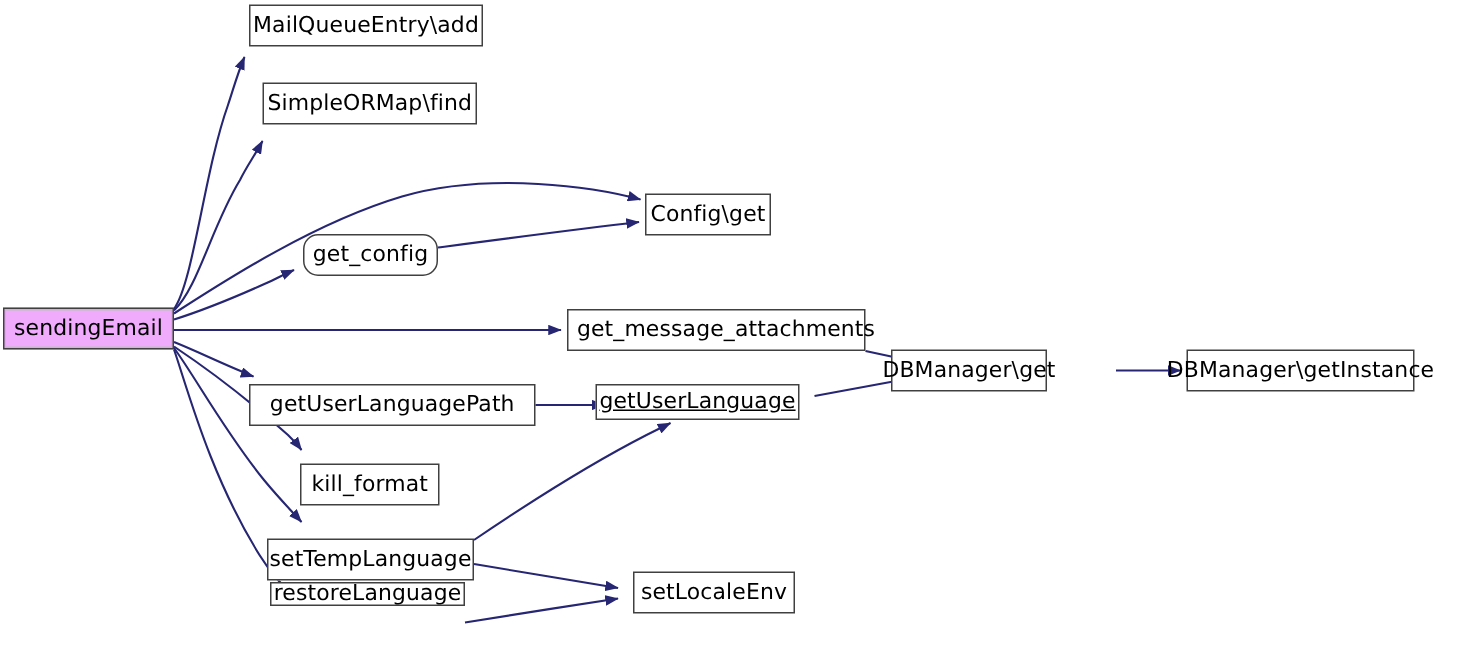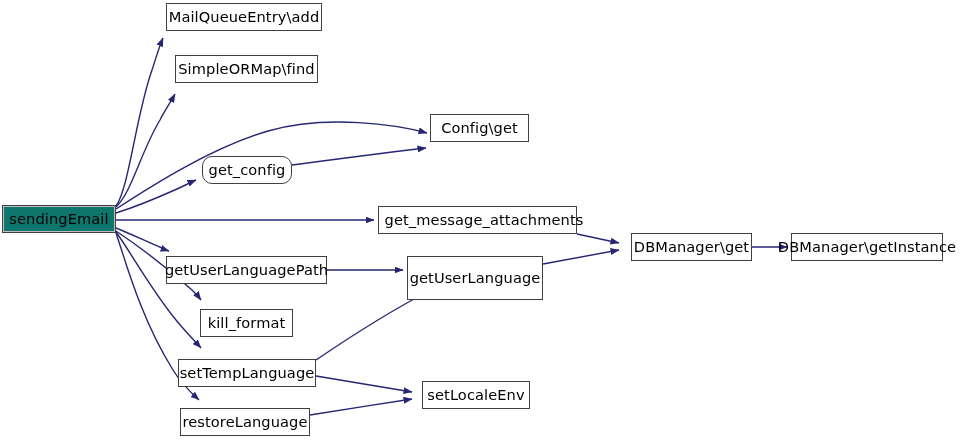--- a/index.html
+++ b/index.html
@@ -31,21 +31,21 @@
     justify-content: center;
     background: #ffffff;
     border: 1px solid #404040;
     color: #000000;
     font-size: 14.6px;
     line-height: 1;
     white-space: nowrap;
     letter-spacing: 0.1px;
   }
   .node.root {
-    background: #0f766e;
+    background: #f0abfc;
     border: 1px solid #404040;
     box-shadow: inset 0 0 0 1px #bfbfbf;
   }
   .node-label {
     display: block;
     padding: 0 2px;
   }
 </style>
 </head>
 <body>
@@ -82,48 +82,48 @@
   <div id="nodes-group">
       <div class="node root" style="left: 2px; top: 205px; width: 114px; height: 28px;">
         <span class="node-label">sendingEmail</span>
       </div>
       <div class="node" style="left: 166px; top: 3px; width: 156px; height: 28px;">
         <span class="node-label">MailQueueEntry\add</span>
       </div>
       <div class="node" style="left: 175px; top: 55px; width: 143px; height: 28px;">
         <span class="node-label">SimpleORMap\find</span>
       </div>
-      <div class="node" style="left: 430px; top: 114px; width: 99px; height: 28px;">
+      <div class="node" style="left: 430px; top: 129px; width: 84px; height: 28px;">
         <span class="node-label">Config\get</span>
       </div>
       <div class="node" style="left: 202px; top: 156px; width: 90px; height: 28px; border-radius: 10px;">
         <span class="node-label">get_config</span>
       </div>
       <div class="node" style="left: 378px; top: 206px; width: 199px; height: 28px; padding-left: 13px;">
         <span class="node-label">get_message_attachments</span>
       </div>
-      <div class="node" style="left: 631px; top: 233px; width: 121px; height: 28px;">
+      <div class="node" style="left: 594px; top: 233px; width: 104px; height: 28px;">
         <span class="node-label">DBManager\get</span>
       </div>
       <div class="node" style="left: 791px; top: 233px; width: 152px; height: 28px;">
         <span class="node-label">DBManager\getInstance</span>
       </div>
-      <div class="node" style="left: 166px; top: 256px; width: 161px; height: 28px;">
+      <div class="node" style="left: 166px; top: 256px; width: 191px; height: 28px;">
         <span class="node-label">getUserLanguagePath</span>
       </div>
-      <div class="node" style="left: 407px; top: 256px; width: 136px; height: 44px;">
+      <div class="node" style="left: 397px; top: 256px; width: 136px; height: 24px; text-decoration: underline;">
         <span class="node-label">getUserLanguage</span>
       </div>
       <div class="node" style="left: 200px; top: 309px; width: 93px; height: 28px;">
         <span class="node-label">kill_format</span>
       </div>
       <div class="node" style="left: 178px; top: 359px; width: 138px; height: 28px;">
         <span class="node-label">setTempLanguage</span>
       </div>
       <div class="node" style="left: 422px; top: 381px; width: 108px; height: 28px;">
         <span class="node-label">setLocaleEnv</span>
       </div>
-      <div class="node" style="left: 180px; top: 408px; width: 130px; height: 28px; text-align: right;">
+      <div class="node" style="left: 180px; top: 388px; width: 130px; height: 16px; text-align: right;">
         <span class="node-label">restoreLanguage</span>
       </div>
     </div>
 
 </div>
 
 </body></html>

